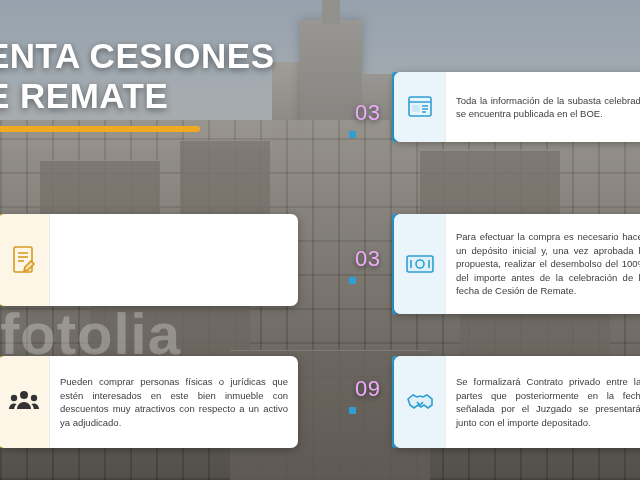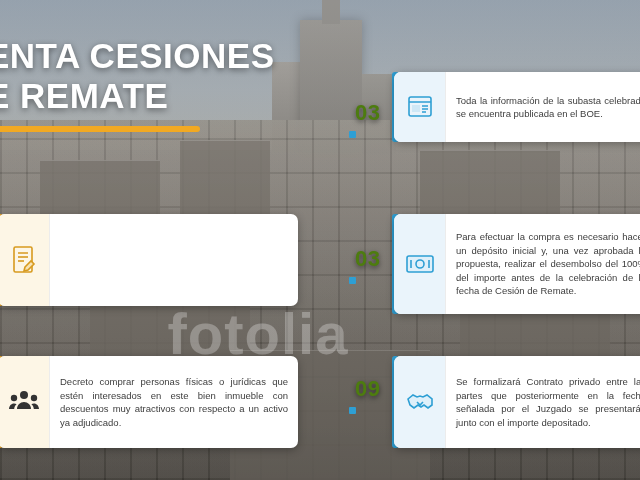--- a/index.html
+++ b/index.html
@@ -56,21 +56,20 @@
     opacity: 0.95;
   }
   .roof-block { position: absolute; background: rgba(120,114,106,0.85); box-shadow: inset 0 1px 0 rgba(255,255,255,0.18); }
   .haze {
     position: absolute; inset: 0;
     background: linear-gradient(to bottom, rgba(255,255,255,0.10), rgba(0,0,0,0.18));
   }
   
   .watermark {
     position: absolute; left: 0; top: 300px; width: 516px;
-    text-align: center;
     font-size: 58px; font-weight: 700; letter-spacing: 1px;
     color: rgba(255,255,255,0.28);
     font-family: "Liberation Sans", sans-serif;
     user-select: none;
   }
   
   .title-wrap {
     position: absolute; left: -14px; top: 36px; width: 330px;
   }
   .title-line {
@@ -123,23 +122,23 @@
     position: absolute;
     width: 7px;
     border-radius: 3px;
   }
   .accent.orange { background: #f2a922; }
   .accent.blue { background: #2e9fd4; }
 
   
   .num {
     position: absolute;
-    color: #4d7c0f;
+    color: #f0abfc;
     font-size: 22px;
-    font-weight: 700;
+    font-weight: 400;
     text-shadow: 0 2px 5px rgba(0,0,0,0.5);
     letter-spacing: 0.5px;
   }
   .num-dot {
     position: absolute;
     width: 7px; height: 7px;
     background: #2e9fd4;
     border-radius: 1px;
   }
   
@@ -193,21 +192,21 @@
       <svg class="glyph" width="30" height="26" viewBox="0 0 30 26" fill="#333">
         <circle cx="15" cy="6" r="4"></circle>
         <path d="M8 20c0-4 3.2-7 7-7s7 3 7 7z"></path>
         <circle cx="5" cy="9" r="3.2"></circle>
         <path d="M0 20c0-3.2 2.3-5.6 5-5.6 1 0 1.9.3 2.6.8C6 16.6 5.2 18.2 5.2 20z"></path>
         <circle cx="25" cy="9" r="3.2"></circle>
         <path d="M30 20c0-3.2-2.3-5.6-5-5.6-1 0-1.9.3-2.6.8 1.6 1.4 2.4 3 2.4 4.8z"></path>
       </svg>
     </div>
     <div class="body">
-      <p>Decreto comprar personas físicas o jurídicas que estén interesados en este bien inmueble con descuentos muy atractivos con respecto a un activo ya adjudicado.</p>
+      <p>Pueden comprar personas físicas o jurídicas que estén interesados en este bien inmueble con descuentos muy atractivos con respecto a un activo ya adjudicado.</p>
     </div>
   </div>
 
   <div class="num" style="left:355px; top:100px;">03</div>
   <div class="num-dot" style="left:349px; top:131px;"></div>
   <div class="accent blue" style="left:392px; top:72px; height:70px;"></div>
   <div class="card right" style="left:394px; top:72px; width:262px; height:70px;">
     <div class="icon-col">
       <svg class="glyph" width="26" height="24" viewBox="0 0 26 24" fill="none" stroke="#2e9fd4" stroke-width="1.6">
         <rect x="2" y="2" width="22" height="19" rx="2"></rect>

